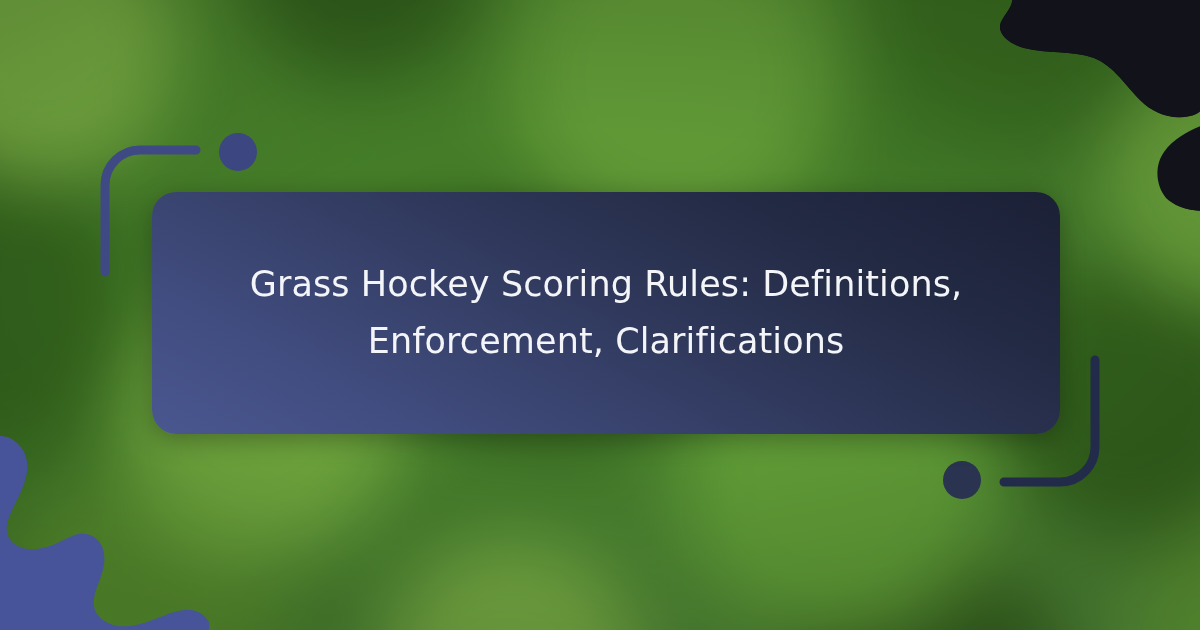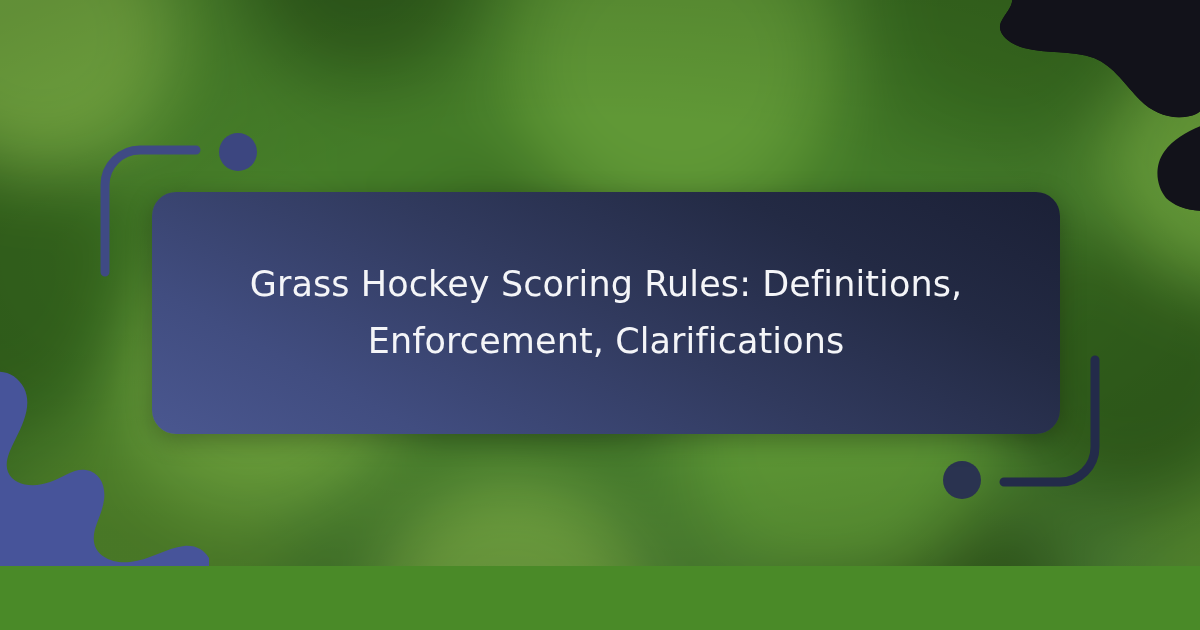--- a/index.html
+++ b/index.html
@@ -12,21 +12,21 @@
   }
 
   body {
     font-family: "DejaVu Sans", sans-serif;
     background: #4a8a28;
   }
 
   #stage {
     position: relative;
     width: 1200px;
-    height: 566px;
+    height: 630px;
     overflow: hidden;
     background: #3d7a20;
   }
 
   
   .grass-bg {
     position: absolute;
     inset: -60px;
     background-color: #4d8c29;
     background-image:

